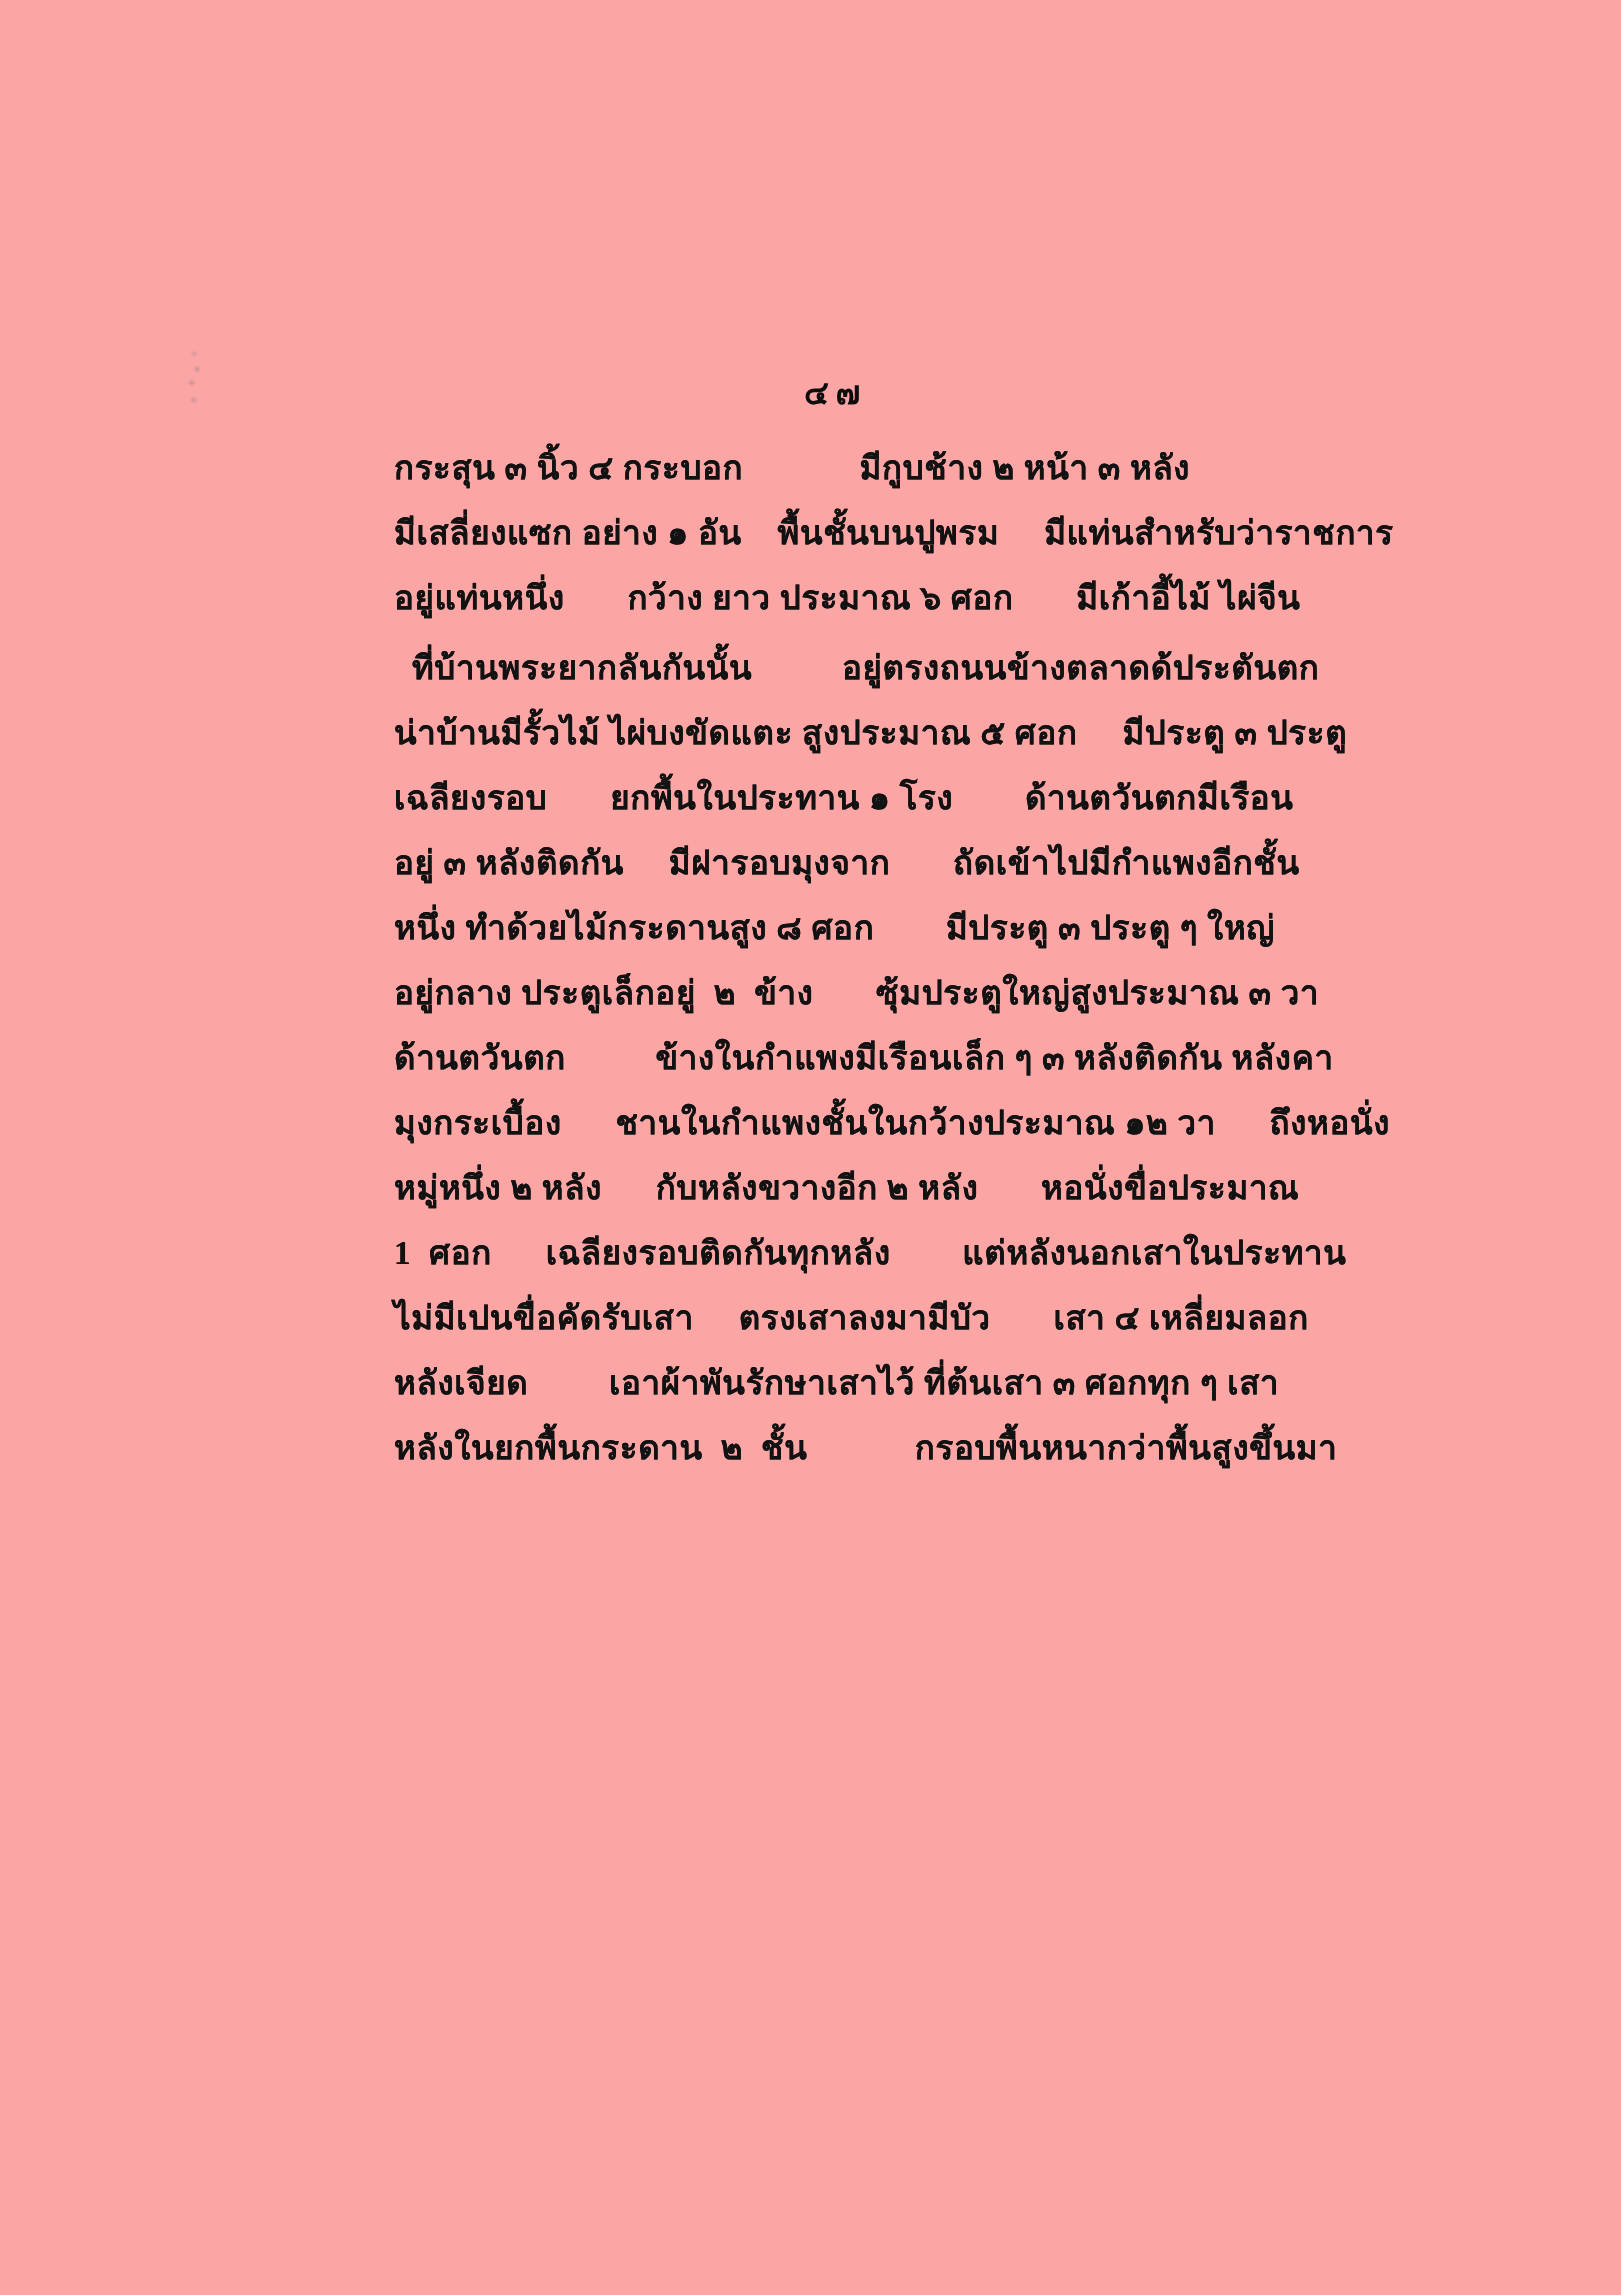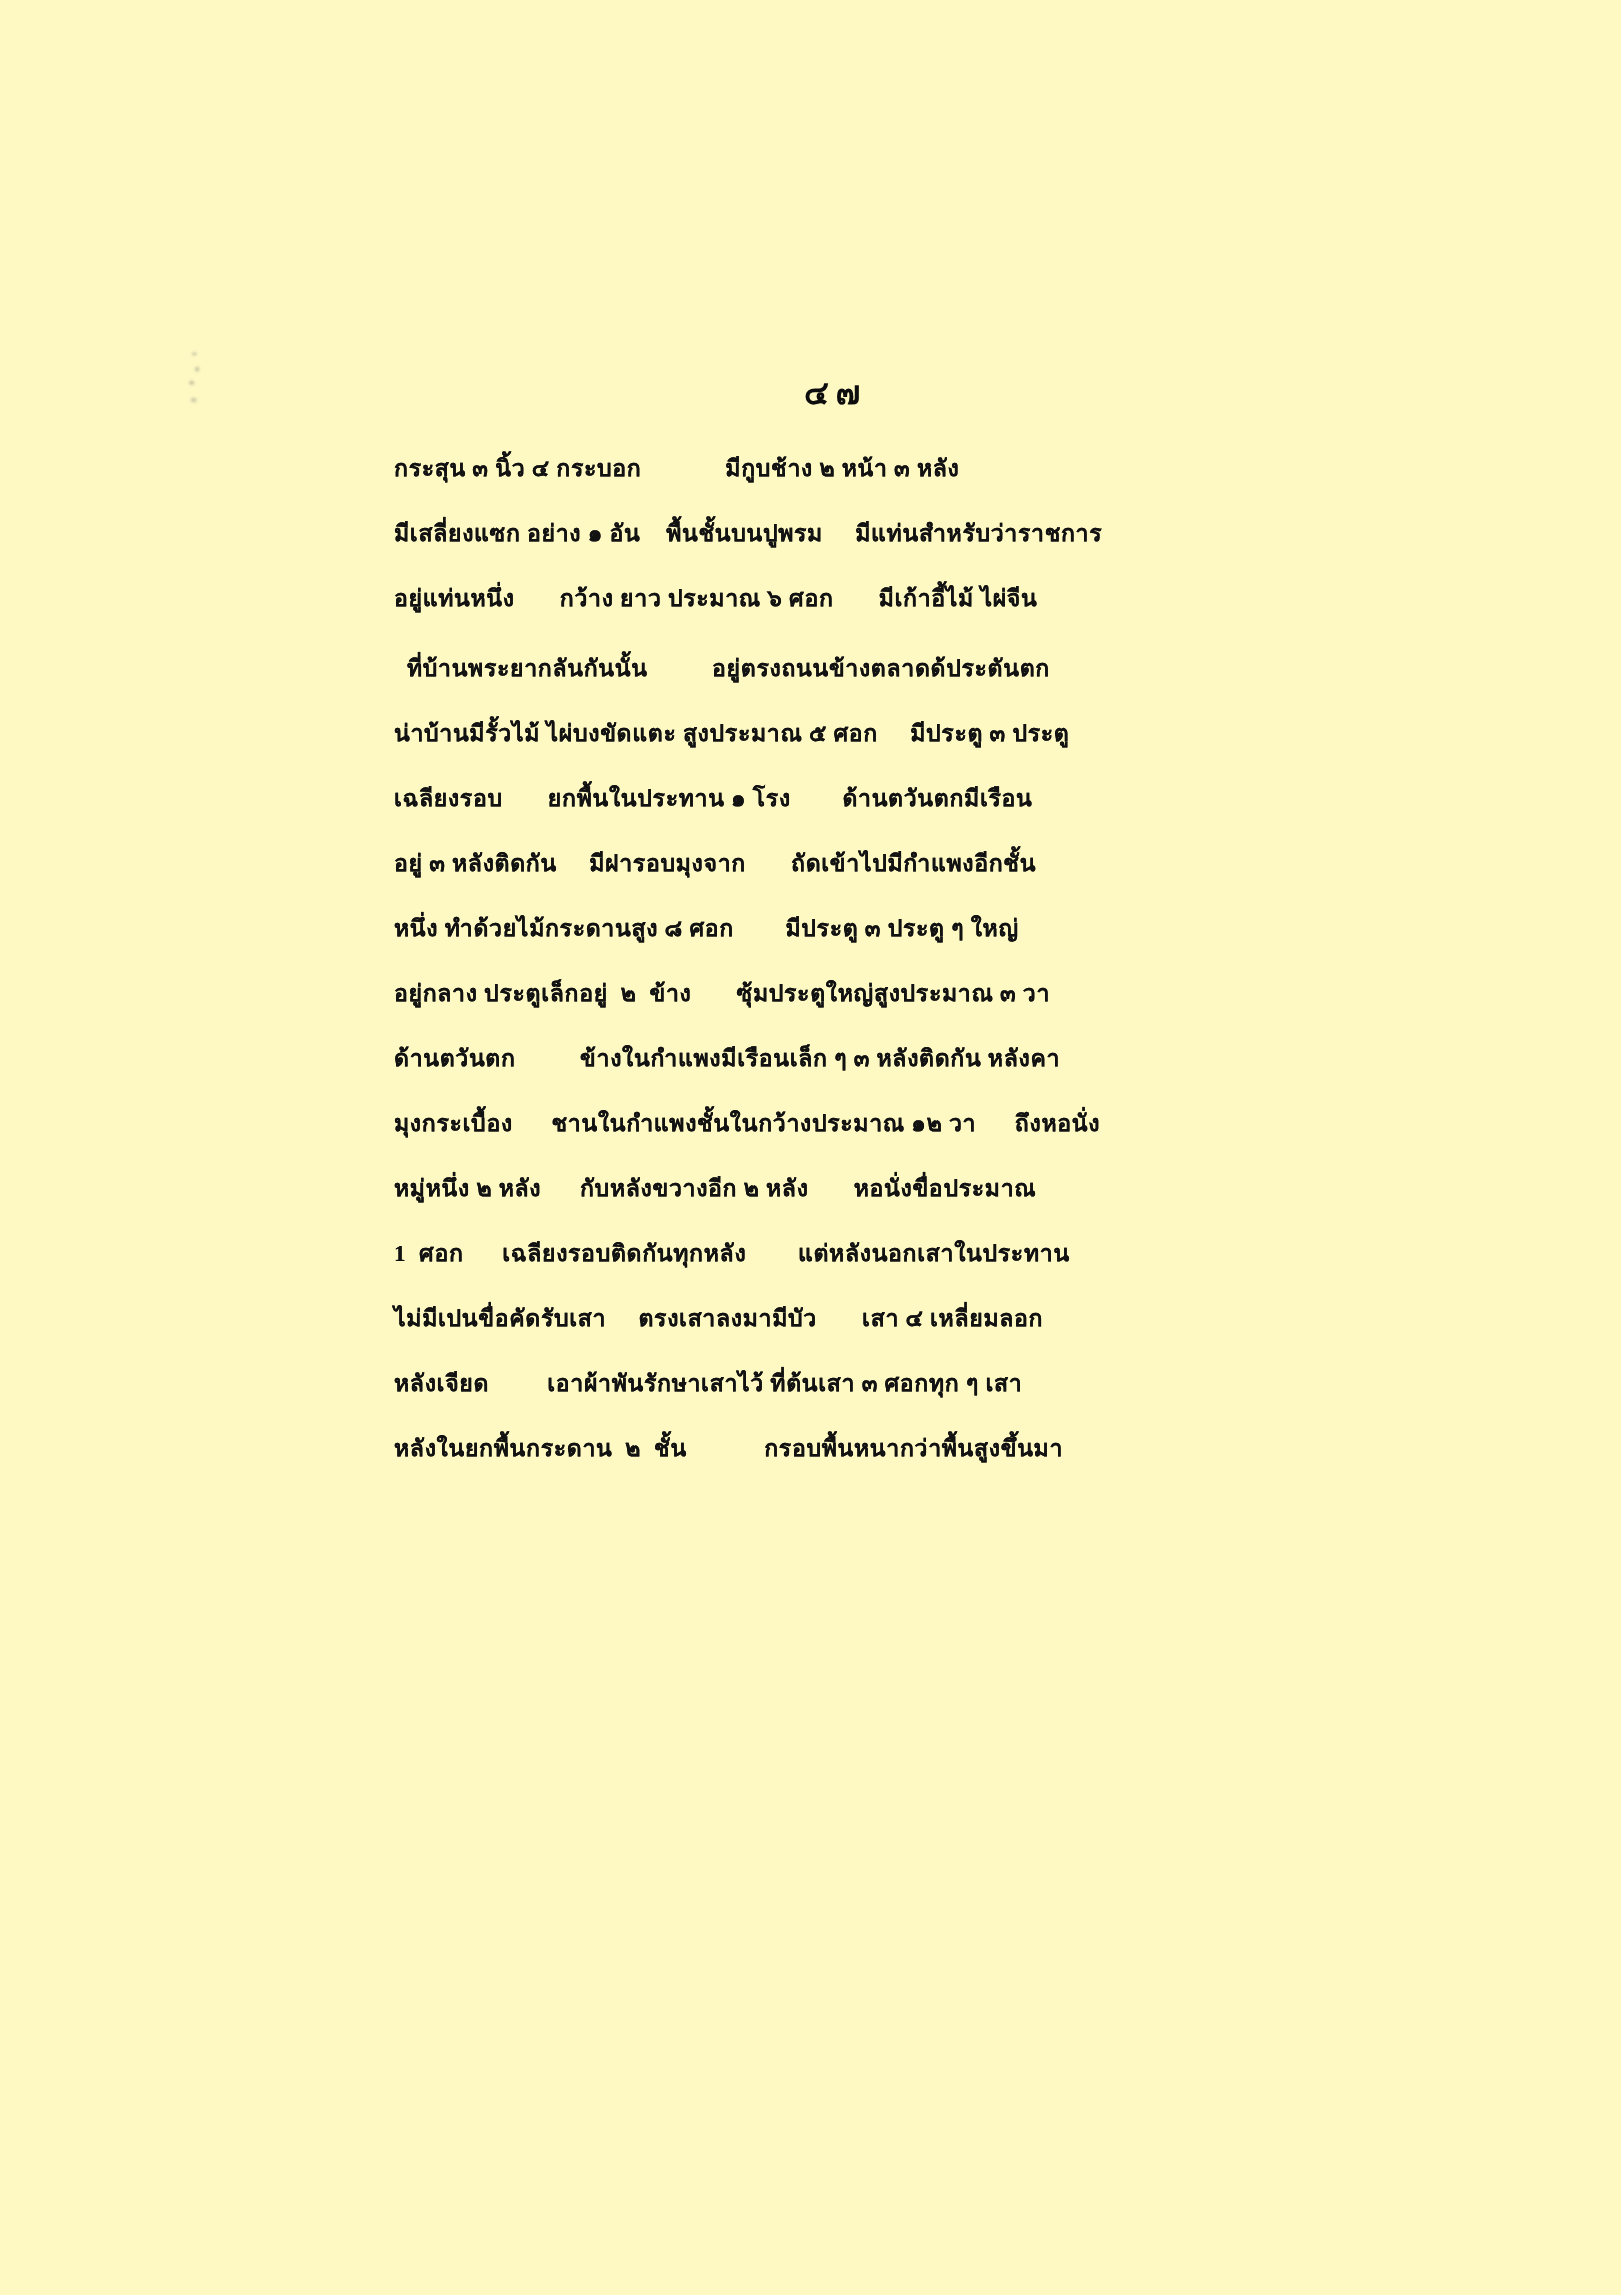--- a/index.html
+++ b/index.html
@@ -5,21 +5,21 @@
   html, body {
     margin: 0;
     padding: 0;
     background: #e8e8e8;
   }
   .page {
     position: relative;
     width: 1621px;
     height: 2295px;
     margin: 0 auto;
-    background: #fef9c3;
+    background: #fca5a5;
     overflow: hidden;
     font-family: "Liberation Serif", "DejaVu Serif", serif;
     color: #121212;
   }
   .scan-artifact {
     position: absolute;
     left: 186px;
     top: 344px;
     width: 17px;
     height: 69px;
@@ -41,21 +41,21 @@
     color: #0d0d0d;
   }
   .text-block {
     position: absolute;
     left: 394px;
     top: 436px;
     width: 1047px;
   }
   .line {
     white-space: pre-wrap;
-    font-size: 23px;
+    font-size: 33px;
     font-weight: bold;
     line-height: 65px;
     height: 65px;
     letter-spacing: 0.7px;
     color: #121212;
     
     text-shadow: 0 0 0.4px #1a1a1a;
   }
   .para-gap {
     height: 5.3px;

